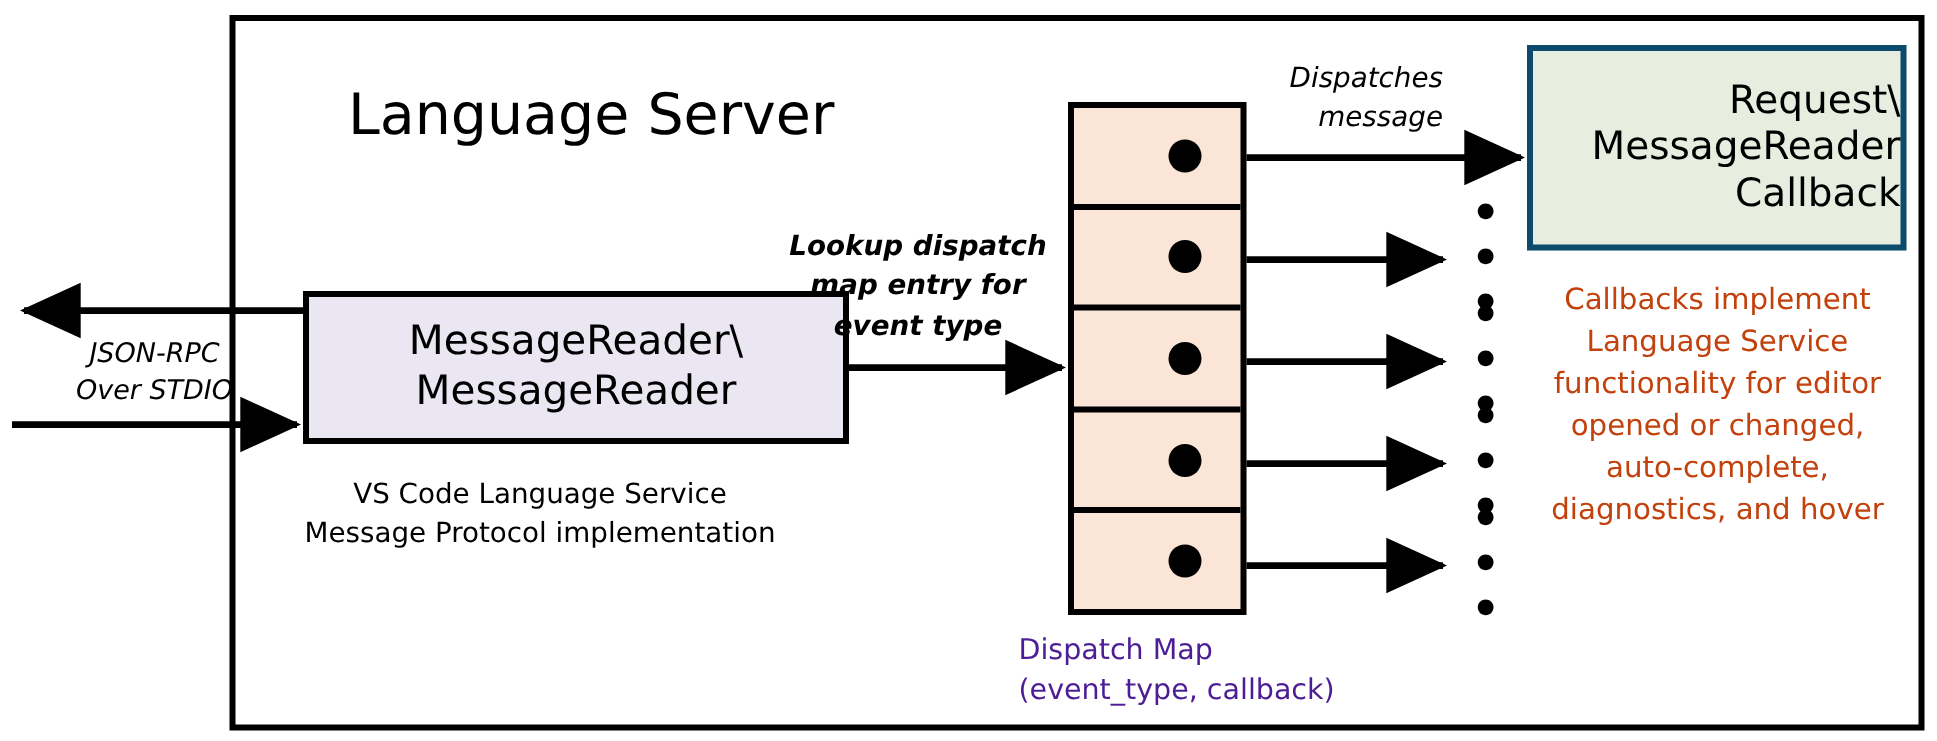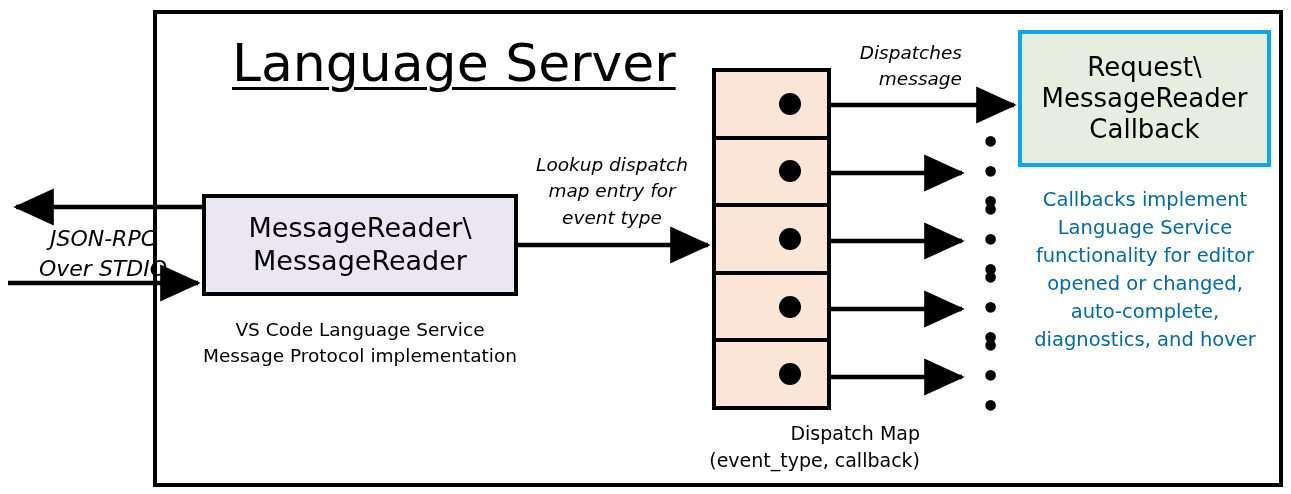--- a/index.html
+++ b/index.html
@@ -31,36 +31,35 @@
     width: 1130px;
     height: 477px;
     border: 4px solid #000000;
     box-sizing: border-box;
     background: transparent;
   }
 
   
   .title {
     left: 232px;
-    top: 35px;
+    top: 56px;
     width: 380px;
-    font-size: 52px;
-    color: #000000;
-    text-decoration: underline;
+    font-size: 38px;
+    color: #000000;
     text-underline-offset: 6px;
     text-decoration-thickness: 3px;
     white-space: nowrap;
     line-height: 1.1;
   }
 
   
   .mr-box {
     left: 202px;
     top: 194px;
-    width: 316px;
+    width: 364px;
     height: 102px;
     background: #EAE6F2;
     border: 4px solid #000000;
     box-sizing: border-box;
     display: flex;
     flex-direction: column;
     align-items: center;
     justify-content: center;
     font-size: 27px;
     color: #000000;
@@ -76,36 +75,37 @@
     color: #000000;
     line-height: 1.42;
   }
 
   
   .jsonrpc-label {
     left: 28px;
     top: 224px;
     width: 150px;
     text-align: center;
-    font-size: 22px;
+    font-size: 18px;
     font-style: italic;
     color: #000000;
     line-height: 1.38;
   }
 
   
   .lookup-label {
     left: 518px;
     top: 152px;
     width: 188px;
     text-align: center;
     font-size: 18.5px;
     font-style: italic;
     color: #000000;
     line-height: 1.42;
+    font-weight: bold;
   }
 
   
   .dispatch-msg-label {
     left: 838px;
     top: 40px;
     width: 124px;
     text-align: right;
     font-size: 18.5px;
     font-style: italic;
@@ -136,54 +136,54 @@
     position: absolute;
     left: 63px;
     top: 50%;
     transform: translateY(-50%);
     width: 22px;
     height: 22px;
     border-radius: 50%;
     background: #000000;
   }
   .dmap-caption {
-    left: 665px;
+    left: 679px;
     top: 420px;
     width: 255px;
-    text-align: right;
+    text-align: left;
     font-size: 19px;
-    color: #000000;
+    color: #4c1d95;
     line-height: 1.4;
   }
 
   
   .cb-box {
     left: 1018px;
     top: 30px;
     width: 253px;
     height: 137px;
     background: #E8EEDF;
-    border: 4px solid #0ea5e9;
+    border: 4px solid #0c4a6e;
     box-sizing: border-box;
     display: flex;
     flex-direction: column;
-    align-items: center;
+    align-items: flex-end;
     justify-content: center;
     font-size: 26px;
     color: #000000;
     line-height: 1.2;
     text-align: center;
   }
   .cb-caption {
     left: 1005px;
     top: 186px;
     width: 280px;
     text-align: center;
     font-size: 19.5px;
-    color: #0369a1;
+    color: #c2410c;
     line-height: 1.44;
   }
 
   
   .ellipsis {
     width: 52px;
     text-align: center;
     font-size: 30px;
     font-weight: 700;
     color: #000000;

